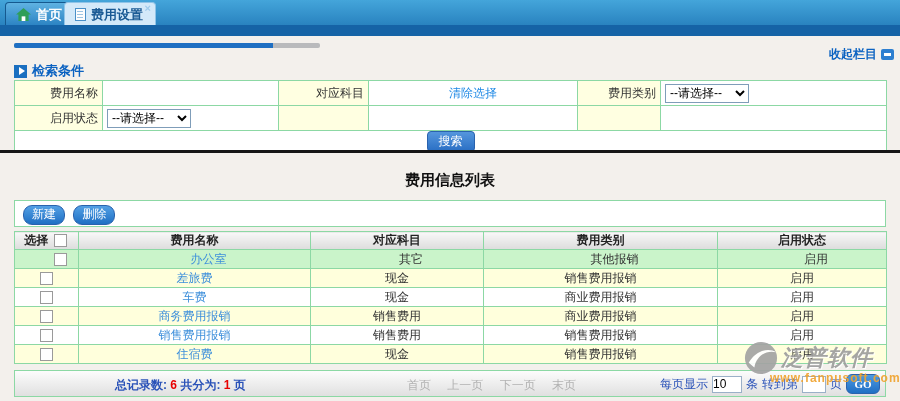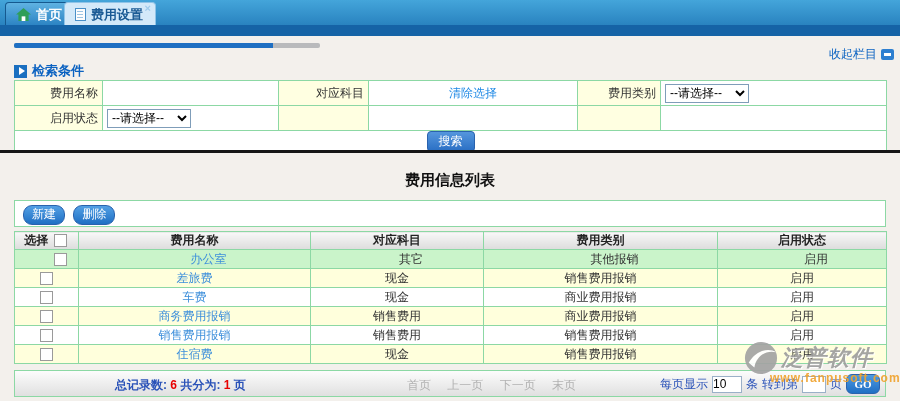--- a/index.html
+++ b/index.html
@@ -17,21 +17,21 @@
   .tab-home { left:5px; background:linear-gradient(#5fb2e2,#2a82c2); color:#fff; border:1px solid #15598f; border-bottom:none; }
   .tab-fee  { left:64px; background:#d3e9f9; color:#1a5a94; border:1px solid #8fc4e8; border-bottom:none; padding-right:12px; }
   .tab-close { position:absolute; top:0px; right:4px; font-size:11px; font-weight:bold; color:#9fcbec; cursor:pointer; line-height:11px; }
   .icon-home { width:15px; height:13px; display:inline-block; }
   .icon-doc { width:11px; height:13px; background:#fdfdfd; border:1px solid #4a90c8; display:inline-block; position:relative; }
   .icon-doc::after { content:""; position:absolute; left:1px; top:2px; width:6px; height:1px; background:#9cc4e2; box-shadow:0 3px 0 #9cc4e2, 0 6px 0 #9cc4e2; }
   
   .progress { position:absolute; top:43px; left:14px; width:306px; height:5px; background:#b9babc; border-radius:2px; }
   .progress-fill { width:259px; height:100%; background:#1f6fc2; border-radius:2px 0 0 2px; }
   .collapse-link { position:absolute; top:46px; right:6px; display:flex; align-items:center; gap:4px;
-    font-size:12px; font-weight:normal; color:#0b62c1; cursor:pointer; }
+    font-size:12px; font-weight:bold; color:#0b62c1; cursor:pointer; }
   .icon-collapse { width:13px; height:11px; background:#2d7fd0; border-radius:2px; position:relative; display:inline-block; }
   .icon-collapse::after { content:""; position:absolute; left:3px; top:4px; width:7px; height:3px; background:#fff; }
   
   .search-title { position:absolute; top:62px; left:14px; display:flex; align-items:center; gap:5px;
     font-size:13px; font-weight:bold; color:#0b62c1; }
   .icon-play { width:13px; height:13px; background:#1a6fc0; display:inline-flex; align-items:center; justify-content:center; }
   .icon-play i { display:block; width:0; height:0; border-left:6px solid #fff; border-top:4px solid transparent; border-bottom:4px solid transparent; margin-left:2px; }
   table.form { position:absolute; top:80px; left:14px; width:872px; border-collapse:collapse; table-layout:fixed; background:#fff; }
   table.form td { border:1px solid #8cd8a4; font-size:12px; color:#333; height:25px; padding:0 4px; }
   table.form td.lbl { background:#ffffe1; text-align:right; }

